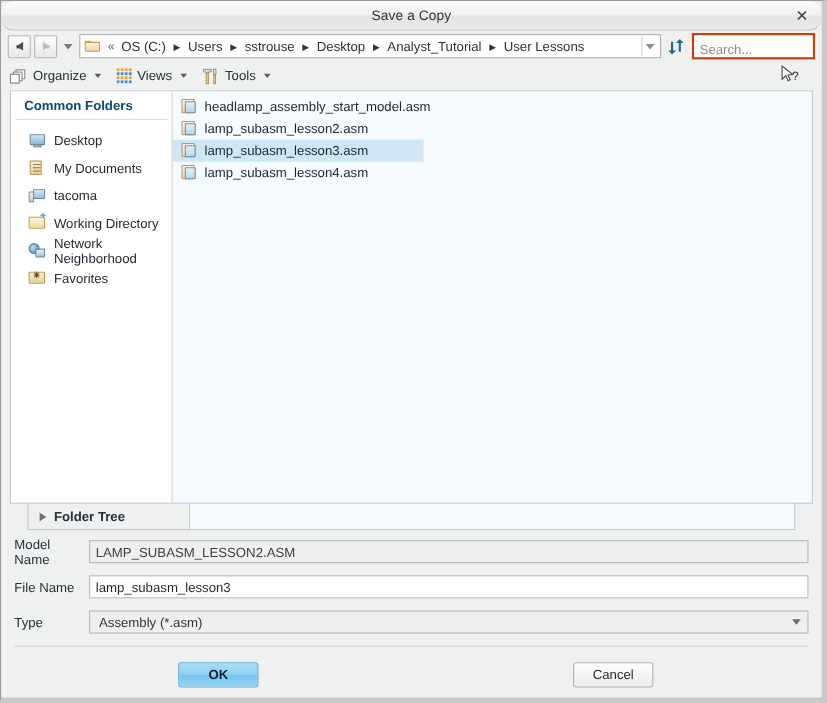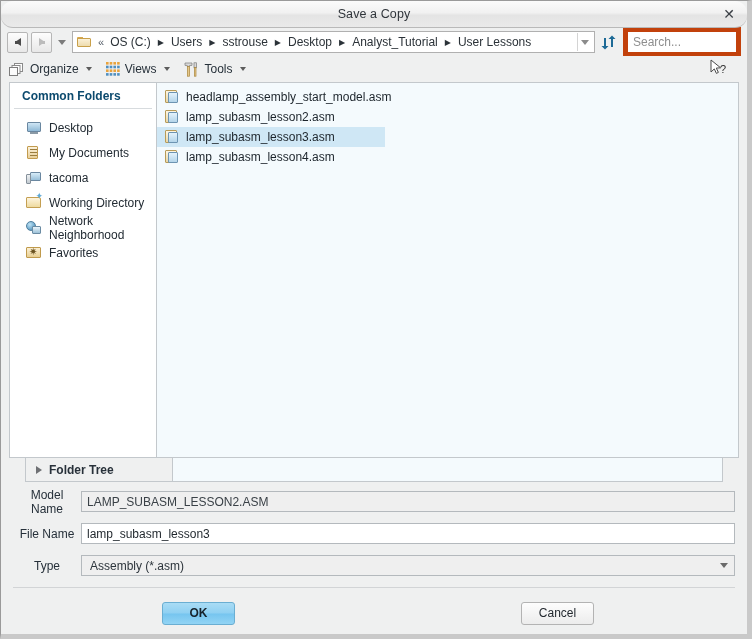--- a/index.html
+++ b/index.html
@@ -157,22 +157,22 @@
   .path-caret .caret-down { border-top-color:#8b8b8b; }
   .refreshbtn {
     width: 20px; height: 20px;
     display: flex; align-items: center; justify-content: center;
     cursor: pointer;
     flex: 0 0 auto;
   }
   .searchbox {
     width: 98px; height: 20px;
     background: #ffffff;
-    border: 5px solid #c2410c;
-    display: flex; align-items: center;
+    border: 2px solid #c2410c;
+    display: flex; align-items: flex-end;
     padding: 0 5px;
     flex: 0 0 auto;
     margin-left: 2px;
   }
   .searchbox span {
     color: #8e8e8e; font-size: 12px;
   }
 
   
   .toolbar {
@@ -370,21 +370,20 @@
 
   
   .form {
     flex: 0 0 auto;
     padding: 8px 12px 4px 12px;
   }
   .formrow {
     display: flex; align-items: center;
     height: 23px;
     margin-bottom: 9px;
-    text-align: center;
   }
   .formrow:last-child { margin-bottom: 0; }
   .flabel {
     width: 68px; flex: 0 0 68px;
     font-size: 12px; color: #26303a;
   }
   .finput {
     flex: 1 1 auto;
     height: 21px;
     box-sizing: border-box;

